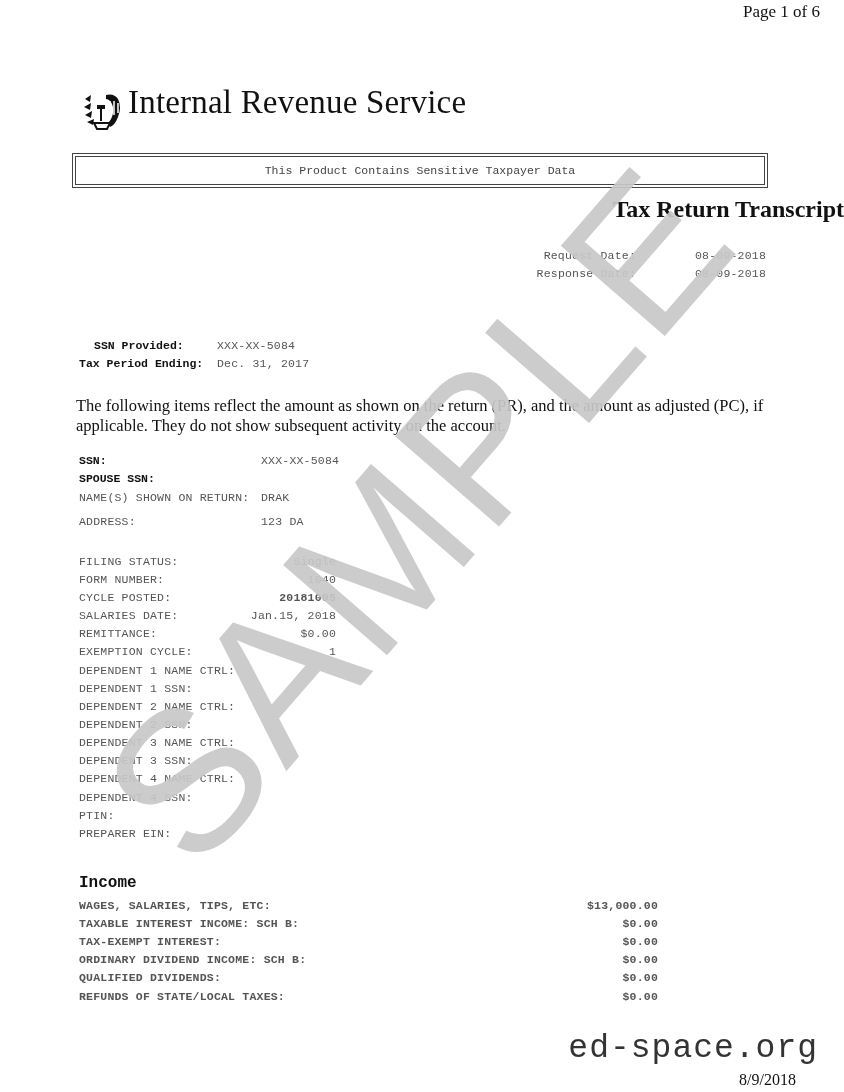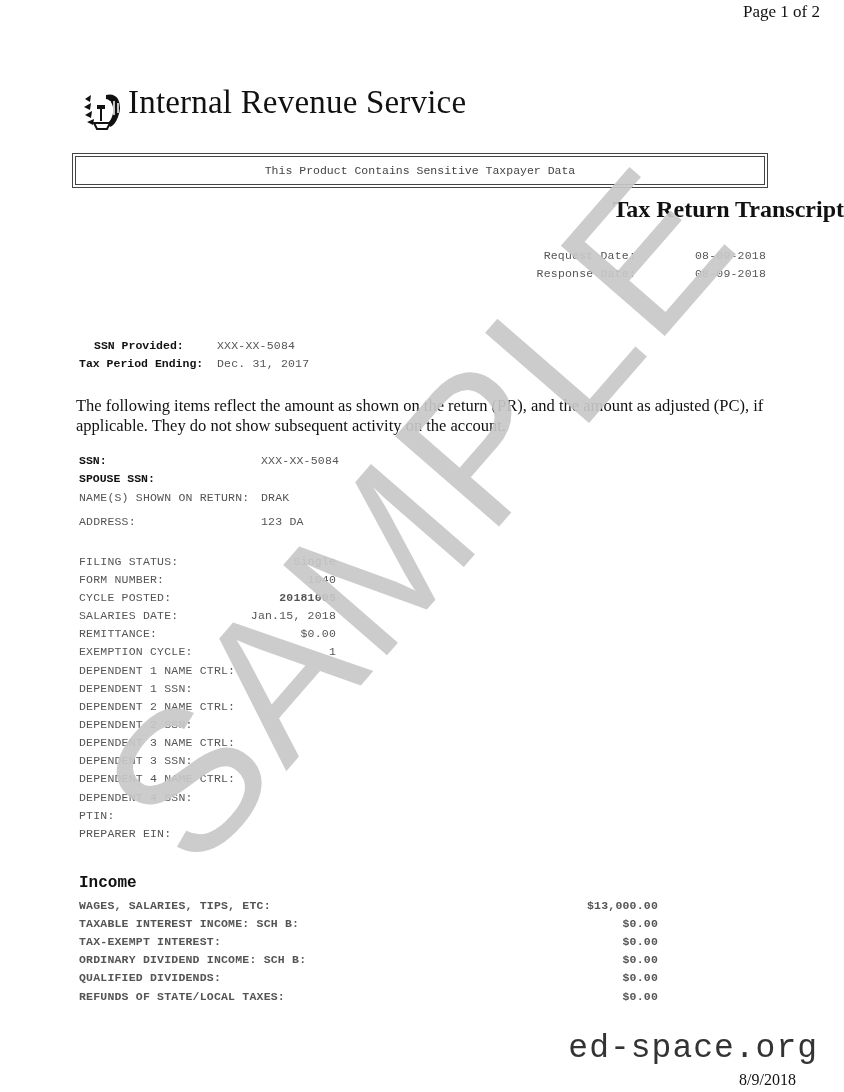--- a/index.html
+++ b/index.html
@@ -32,21 +32,21 @@
   .income-h { left: 79px; top: 874px; font-family: "Liberation Mono", monospace; font-weight: bold; font-size: 16px; color: #111; }
 
   .watermark { left: 0; top: 0; width: 844px; height: 1092px; pointer-events: none; }
 
   .footer-site { right: 26px; top: 1030px; font-family: "Liberation Mono", monospace; font-size: 33px; color: #333; letter-spacing: 1px; }
   .footer-date { right: 48px; top: 1071px; font-size: 16px; color: #111; }
 </style>
 </head>
 <body>
 
-<div class="abs page-num serif">Page 1 of 2</div>
+<div class="abs page-num serif">Page 1 of 6</div>
 
 <div class="abs logo">
   <svg class="logo-seal" viewBox="0 0 42 42">
     <path d="M3 8 L9 4 L8 11 Z M2 16 L9 12 L8 19 Z M3 24 L10 20 L9 27 Z M5 31 L12 28 L11 34 Z" fill="#111"></path>
     <path d="M15 14 h8 v4 h-3 v12 h-2 v-12 h-3 z" fill="#111"></path>
     <path d="M12 32 h16 l-3 6 h-10 z" fill="none" stroke="#111" stroke-width="2"></path>
     <path d="M24 4 q8 -2 12 4 q4 8 0 18 q-3 8 -8 10 l-2 -4 q4 -4 5 -10 q1 -8 -3 -12 q-2 -2 -4 -2 z" fill="#111"></path>
     <path d="M28 10 v16 M32 10 v14 M36 12 v10" stroke="#fff" stroke-width="1.5"></path>
   </svg>
   <div class="logo-title">Internal Revenue Service</div>

